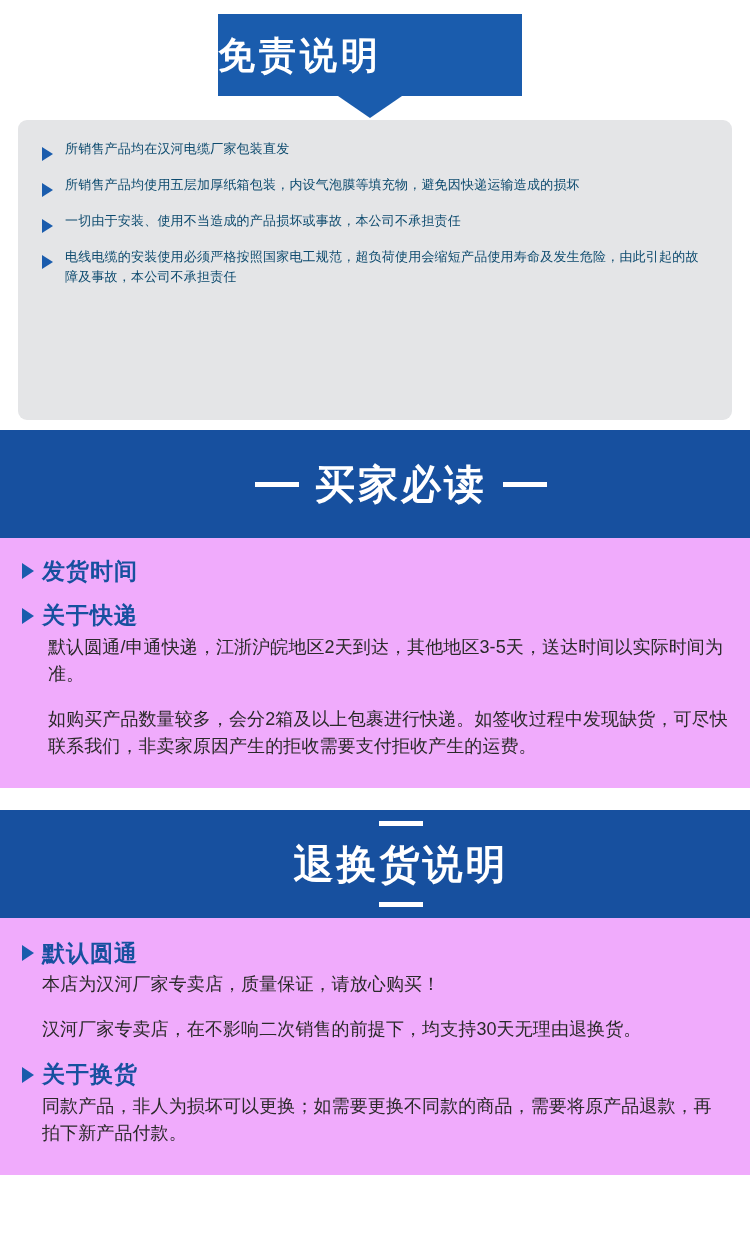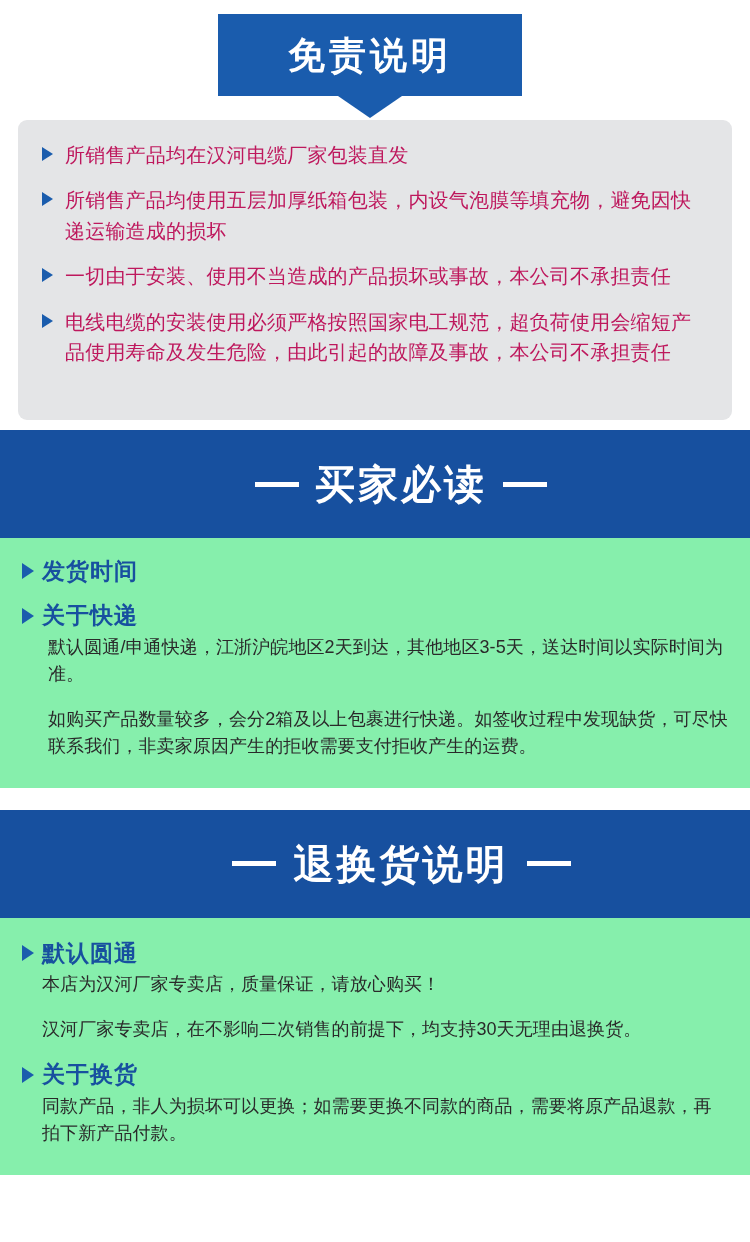--- a/index.html
+++ b/index.html
@@ -34,21 +34,21 @@
   }
   .ribbon {
     position: absolute;
     left: 218px;
     top: 14px;
     width: 304px;
     height: 82px;
     background: #1a5cad;
     display: flex;
     align-items: center;
-    justify-content: center;
+    justify-content: flex-start;
   }
   .ribbon-title {
     color: #ffffff;
     font-size: 37px;
     font-weight: bold;
     letter-spacing: 4px;
     line-height: 1;
   }
   .ribbon-notch {
     position: absolute;
@@ -80,24 +80,25 @@
     flex: 0 0 auto;
     width: 0;
     height: 0;
     border-top: 7px solid transparent;
     border-bottom: 7px solid transparent;
     border-left: 11px solid #1a5cad;
     margin-top: 7px;
     margin-right: 12px;
   }
   .bullet-text {
-    font-size: 20px;
-    color: #be185d;
+    font-size: 13px;
+    color: #0c4a6e;
     line-height: 1.52;
     letter-spacing: 0.2px;
+    font-family: Liberation Mono, monospace;
   }
 
   
   .band {
     width: 750px;
     background: #17509f;
     height: 108px;
     display: flex;
     align-items: center;
     justify-content: center;
@@ -114,28 +115,28 @@
     height: 5px;
     background: #ffffff;
   }
   .band-title {
     color: #ffffff;
     font-size: 40px;
     font-weight: bold;
     letter-spacing: 3px;
     line-height: 1;
   }
-  .band.tight .band-inner { gap: 18px; }
+  .band.tight .band-inner { gap: 18px; flex-direction: column; }
 
   
   .content-block {
     padding: 22px 22px 10px 22px;
     box-sizing: border-box;
     width: 750px;
-    background: #86efac;
+    background: #f0abfc;
   }
   .item {
     margin-bottom: 18px;
   }
   .item-head {
     display: flex;
     align-items: center;
   }
   .head-tri {
     width: 0;

